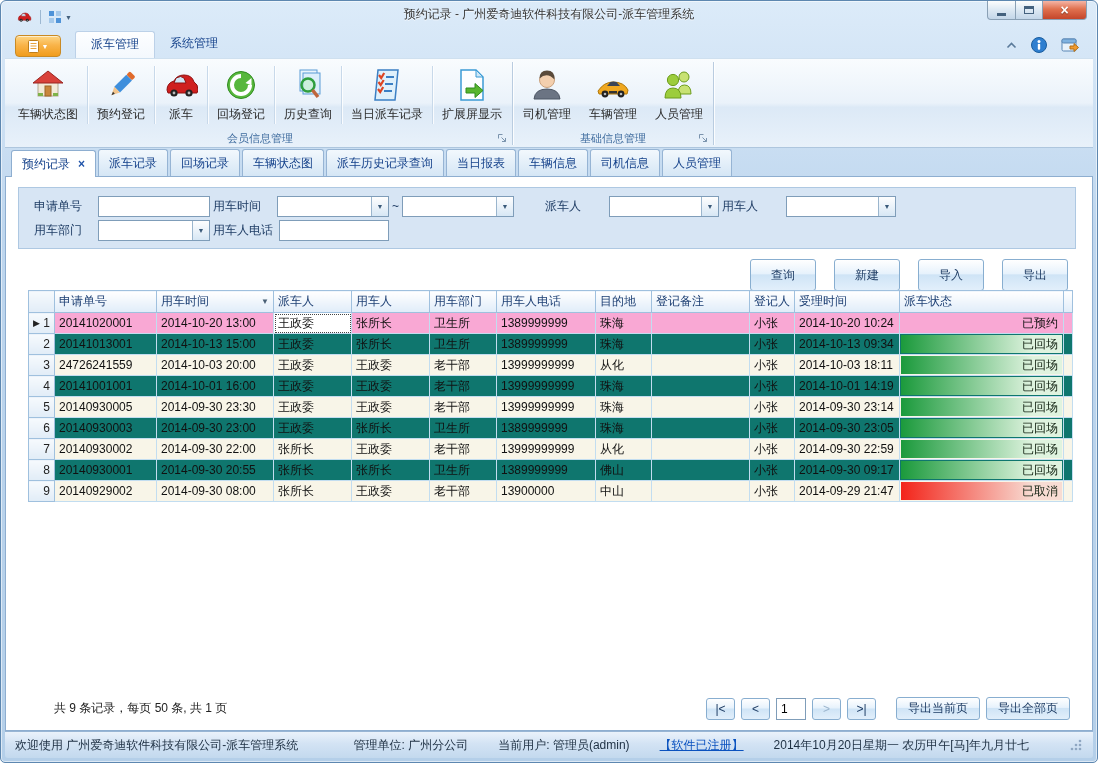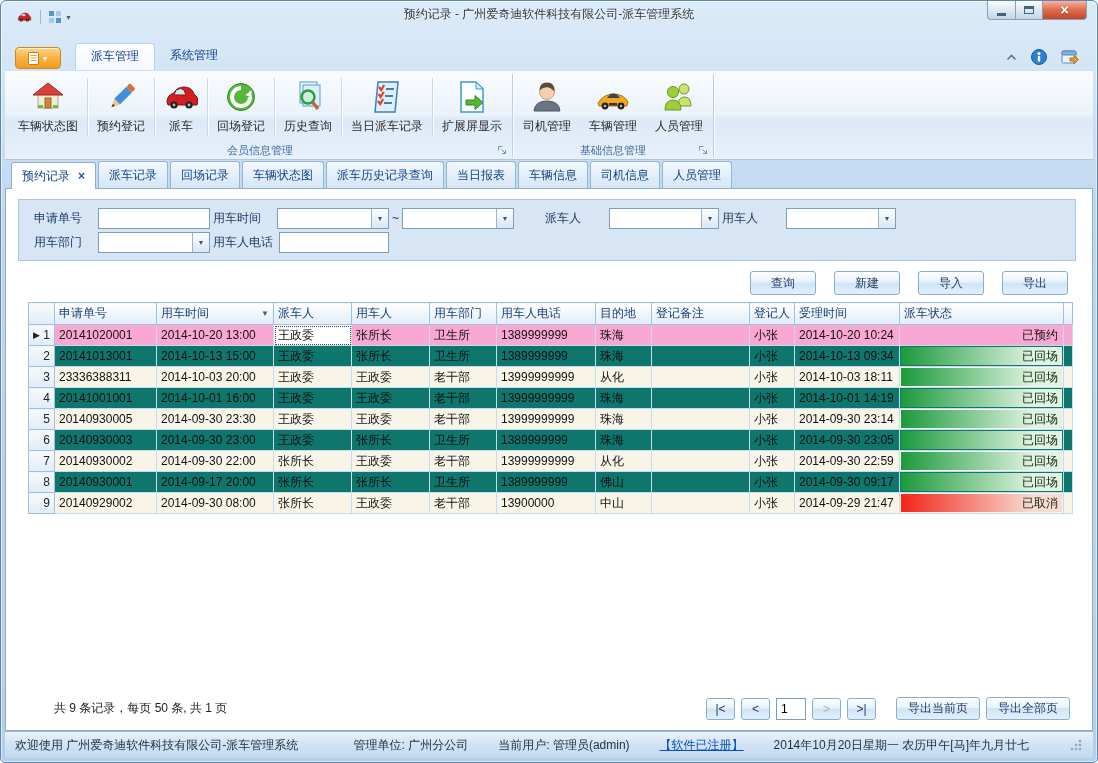--- a/index.html
+++ b/index.html
@@ -26,21 +26,21 @@
     justify-content:center;background:linear-gradient(#fdfdfd,#dfeaf4 45%,#c3d6e9);color:#44617e;}
   .wbtn.min{width:29px;border-radius:0 0 0 4px;}
   .wbtn.max{width:27px;border-left:none;}
   .wbtn.close{width:44px;border-left:none;border-radius:0 0 4px 0;
     background:linear-gradient(#f4b5a6,#e0714f 45%,#c4452a);color:#fff;font-weight:bold;font-size:14px;
     text-shadow:0 1px 1px rgba(0,0,0,.4);}
   .glyph-min{width:9px;height:3px;background:#44617e;margin-top:8px;}
   .glyph-max{width:10px;height:8px;border:1px solid #44617e;border-top:3px solid #44617e;}
 
   
-  .ribbon-tabs{height:27px;display:flex;align-items:flex-end;padding-left:8px;position:relative;margin-top:12px;}
+  .ribbon-tabs{height:27px;display:flex;align-items:flex-end;padding-left:8px;position:relative;}
   .app-button{width:46px;height:22px;margin:0 14px 1px 2px;border:1px solid #c98a24;border-radius:4px;
     background:linear-gradient(#fed684,#f9b44a 45%,#f09c1c);display:flex;align-items:center;
     justify-content:center;gap:3px;box-shadow:inset 0 1px 0 rgba(255,255,255,.6);}
   .app-button .caret{font-size:7px;color:#fff;}
   .rtab{padding:4px 15px 5px;color:#15428b;}
   .rtab.active{background:linear-gradient(#fdfeff,#f3f8fd);border:1px solid #bcd1e8;border-bottom:none;
     border-radius:3px 3px 0 0;color:#15428b;}
   .ribbon-right{position:absolute;right:14px;bottom:5px;display:flex;align-items:center;gap:14px;}
 
   
@@ -73,21 +73,21 @@
     border:1px solid #aec8e2;padding:7px 0 7px 15px;display:flex;flex-direction:column;justify-content:space-between;}
   .srow{display:flex;align-items:center;height:22px;color:#1e3c64;}
   .slbl{display:inline-block;white-space:nowrap;}
   .tin{height:21px;border:1px solid #7f9db9;background:#fff;padding:0 3px;font:inherit;color:#222;}
   .combo{display:inline-flex;height:21px;border:1px solid #7f9db9;background:#fff;position:relative;}
   .carrow{position:absolute;right:0;top:0;bottom:0;width:17px;border-left:1px solid #9ab5cd;
     background:linear-gradient(#fefefe,#d7e7f5);display:flex;align-items:center;justify-content:center;
     font-size:7px;color:#3a5a7a;}
   .tilde{margin:0 3px;color:#1e3c64;}
   .actions{position:absolute;top:82px;right:24px;display:flex;gap:18px;}
-  .abtn,.pbtn{height:24px;border:1px solid #88aed0;border-radius:3px;color:#1e3c64;font:inherit;
+  .abtn,.pbtn{height:32px;border:1px solid #88aed0;border-radius:3px;color:#1e3c64;font:inherit;
     background:linear-gradient(#ffffff,#e7f2fc 45%,#cfe4f6 50%,#e2effb);}
   .abtn{width:66px;}
 
   
   .grid{position:absolute;left:22px;top:113px;}
   table.gt{border-collapse:collapse;table-layout:fixed;}
   .gt th{height:22px;background:linear-gradient(#ffffff,#e0ecf9);border:1px solid #9fc0de;
     color:#1d3f73;font-weight:normal;text-align:left;padding:0 4px;white-space:nowrap;overflow:hidden;}
   .gt th.sorted .wrap{display:flex;align-items:center;justify-content:space-between;}
   .sortg{font-size:8px;color:#4a6076;}
@@ -497,21 +497,21 @@
               <td></td>
               <td>小张</td>
               <td>2014-10-13 09:34</td>
               <td class="stcell">
                 <div class="stbar" style="background: linear-gradient(90deg, rgb(27, 154, 60), rgb(223, 243, 223) 82%);">已回场</div>
               </td>
               <td class="fill"></td>
             </tr>
             <tr class="cream">
               <td class="sel">3</td>
-              <td>23336388311</td>
+              <td>24726241559</td>
               <td>2014-10-03 20:00</td>
               <td>王政委</td>
               <td>王政委</td>
               <td>老干部</td>
               <td>13999999999</td>
               <td>从化</td>
               <td></td>
               <td>小张</td>
               <td>2014-10-03 18:11</td>
               <td class="stcell">
@@ -583,21 +583,21 @@
               <td>小张</td>
               <td>2014-09-30 22:59</td>
               <td class="stcell">
                 <div class="stbar" style="background: linear-gradient(90deg, rgb(27, 154, 60), rgb(223, 243, 223) 82%);">已回场</div>
               </td>
               <td class="fill"></td>
             </tr>
             <tr class="cyan">
               <td class="sel">8</td>
               <td>20140930001</td>
-              <td>2014-09-17 20:00</td>
+              <td>2014-09-30 20:55</td>
               <td>张所长</td>
               <td>张所长</td>
               <td>卫生所</td>
               <td>1389999999</td>
               <td>佛山</td>
               <td></td>
               <td>小张</td>
               <td>2014-09-30 09:17</td>
               <td class="stcell">
                 <div class="stbar" style="background: linear-gradient(90deg, rgb(27, 154, 60), rgb(223, 243, 223) 82%);">已回场</div>

